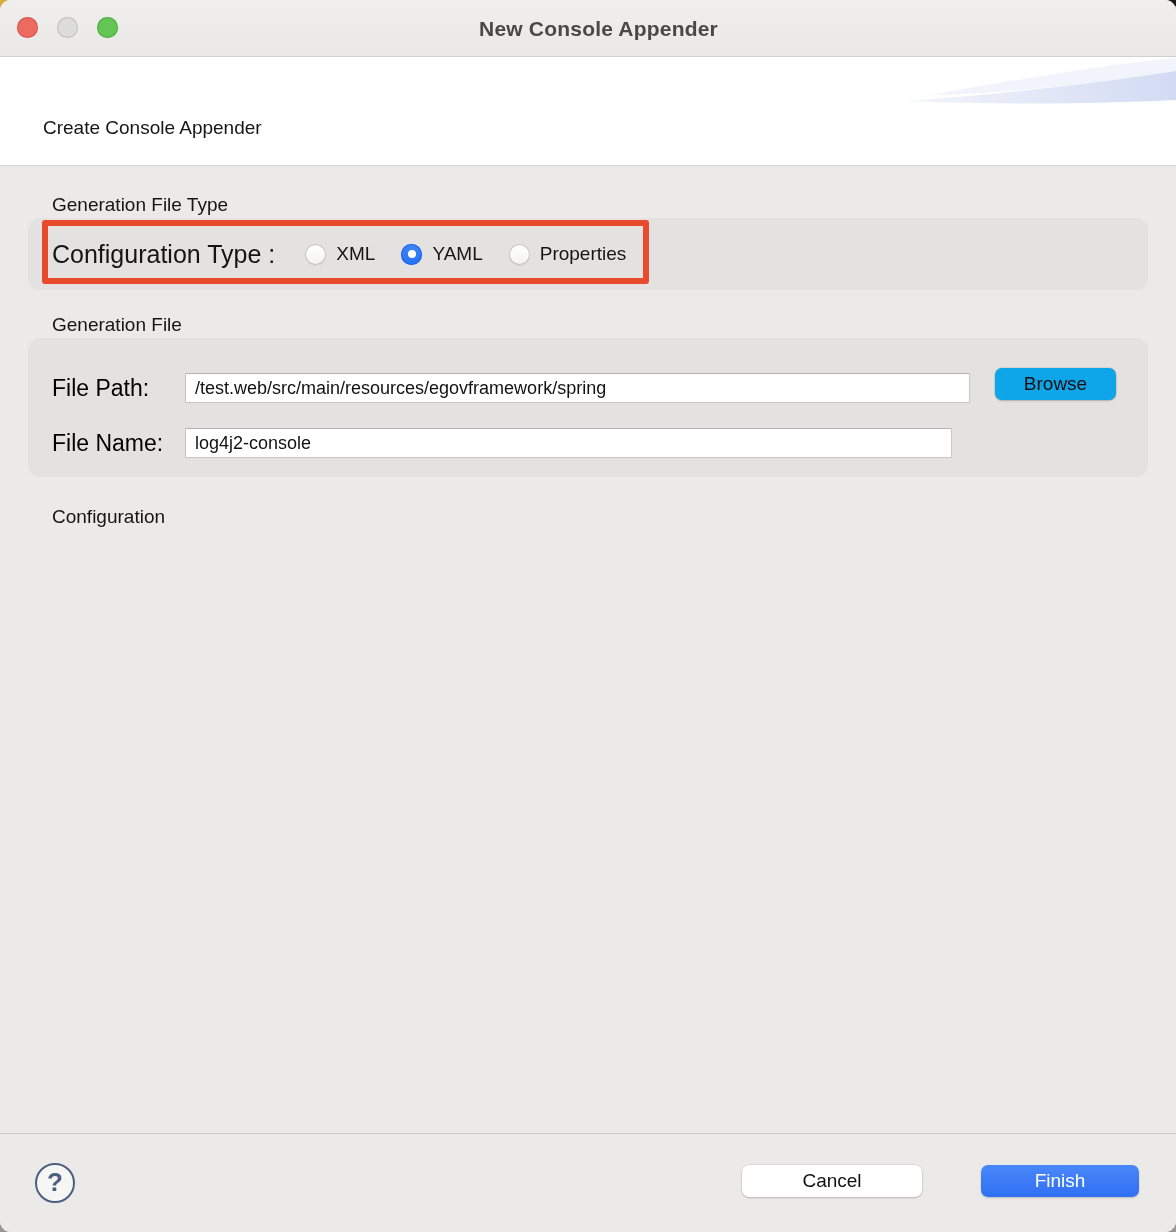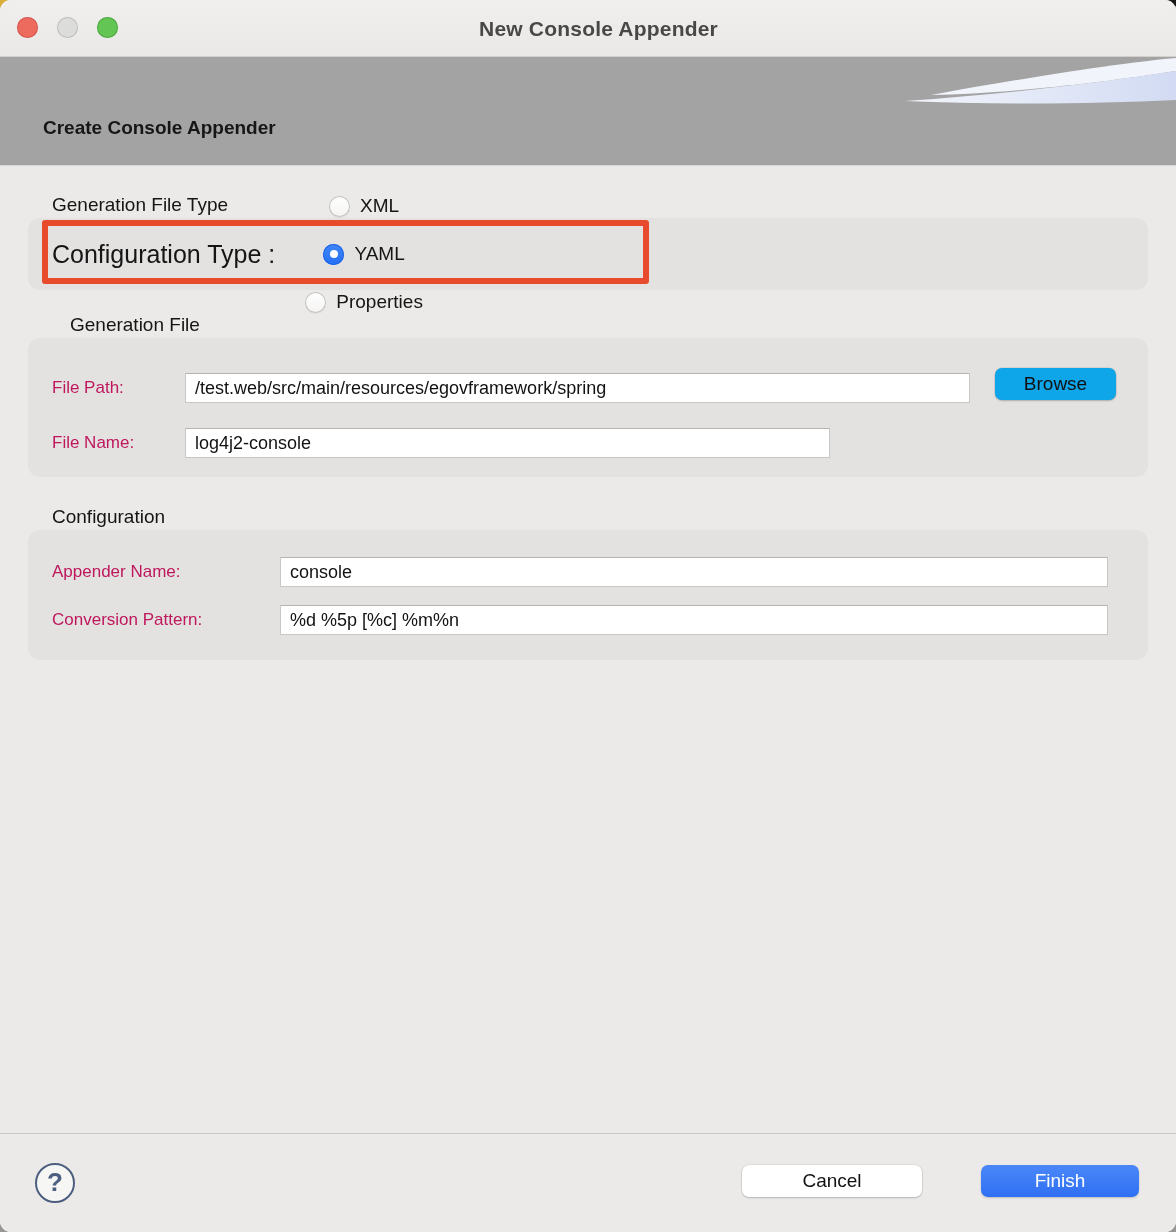--- a/index.html
+++ b/index.html
@@ -37,21 +37,21 @@
   .light.zoom  { background:#62c554; box-shadow:inset 0 0 0 1px rgba(60,140,45,.5); }
   .win-title {
     position:absolute; left:0; right:0; top:0; height:57px;
     display:flex; align-items:center; justify-content:center;
     font-size:21px; font-weight:bold; color:#484847; letter-spacing:.2px;margin-left:21px;
   }
 
   
   .banner {
     position:absolute; top:57px; left:0; right:0; height:109px;
-    background:#a3a3a3; border-bottom:1px solid #d8d6d4;font-weight:bold;
+    background:#ffffff; border-bottom:1px solid #d8d6d4;
   }
   .banner-heading {
     position:absolute; left:43px; top:71px; transform:translateY(-50%);
     font-size:19px; color:#161616;
   }
   .banner-decor { position:absolute; right:0; top:0; width:300px; height:108px; }
 
   
   .content { position:absolute; top:166px; left:0; right:0; height:967px; background:#eceae9; }
   .section-heading {
@@ -70,34 +70,34 @@
     position:absolute; left:42px; top:54px; width:607px; height:64px;
     border:6px solid #e84b2c; border-radius:3px;
     pointer-events:none; z-index:5;
   }
 
   .filetype-row {
     position:absolute; inset:0; display:flex; align-items:center;
     padding-left:24px;
   }
   .field-label { font-size:25px; color:#151515; white-space:nowrap; }
-  .radio-group { display:flex; align-items:center; gap:26px; margin-left:30px;flex-direction:column; }
+  .radio-group { display:flex; align-items:center; gap:26px; margin-left:30px; }
   .radio-item { display:flex; align-items:center; gap:10px; }
   .radio {
     width:21px; height:21px; border-radius:50%;
     background:linear-gradient(#ffffff,#f4f3f2);
     box-shadow:inset 0 0 0 1px #c2c0bf, 0 1px 1px rgba(0,0,0,.07);
     display:flex; align-items:center; justify-content:center;
   }
   .radio .dot { display:none; width:8px; height:8px; border-radius:50%; background:#fff; }
   .radio.checked { background:linear-gradient(#3f86f8,#2570f4); box-shadow:inset 0 0 0 1px #1d63e6; }
   .radio.checked .dot { display:block; }
   .radio-label { font-size:19px; color:#151515; }
 
-  .abs-label { position:absolute; transform:translateY(-50%); font-size:17px; color:#be185d; white-space:nowrap; }
+  .abs-label { position:absolute; transform:translateY(-50%); font-size:23px; color:#000000; white-space:nowrap; }
   .text-input {
     position:absolute; height:30px;
     background:#ffffff; border:1px solid #c9c7c6; border-top-color:#b5b3b2;
     border-radius:1px; font-family:inherit; font-size:18px; color:#121212;
     padding:4px 9px; outline:none;
   }
   .push-btn {
     position:absolute; height:32px; border:none; border-radius:7px;
     background:#0ea5e9; font-family:inherit; font-size:19px; color:#111;
     box-shadow:0 0 0 0.5px rgba(0,0,0,.12), 0 1px 2px rgba(0,0,0,.18);
@@ -182,38 +182,32 @@
           </div>
           <div class="radio-item">
             <span class="radio"></span>
             <span class="radio-label">Properties</span>
           </div>
         </div>
       </div>
     </div>
     <div class="annotation-box"></div>
 
-    <div class="section-heading" style="top:159px;margin-left:18px;">Generation File</div>
+    <div class="section-heading" style="top:159px;">Generation File</div>
 
     <div class="group" id="group-generation-file">
       <span class="abs-label" style="left:24px; top:50px;">File Path:</span>
       <input class="text-input" style="left: 157px; top: 35px; width: 785px;" value="/test.web/src/main/resources/egovframework/spring">
       <button class="push-btn" style="left:967px; top:30px; width:121px;">Browse</button>
       <span class="abs-label" style="left:24px; top:105px;">File Name:</span>
-      <input class="text-input" style="left: 157px; top: 90px; width: 645px;" value="log4j2-console">
+      <input class="text-input" style="left: 157px; top: 90px; width: 767px;" value="log4j2-console">
     </div>
 
     <div class="section-heading" style="top:351px;">Configuration</div>
 
-    <div class="group" id="group-configuration">
-      <span class="abs-label" style="left:24px; top:42px;">Appender Name:</span>
-      <input class="text-input" style="left: 252px; top: 27px; width: 828px;" value="console">
-      <span class="abs-label" style="left:24px; top:90px;">Conversion Pattern:</span>
-      <input class="text-input" style="left: 252px; top: 75px; width: 828px;" value="%d %5p [%c] %m%n">
-    </div>
 
   </div>
 
   <div class="footer">
     <div class="help-btn">
       <span class="help-glyph">?</span>
     </div>
     <button class="footer-btn cancel-btn">Cancel</button>
     <button class="footer-btn finish-btn">Finish</button>
   </div>

